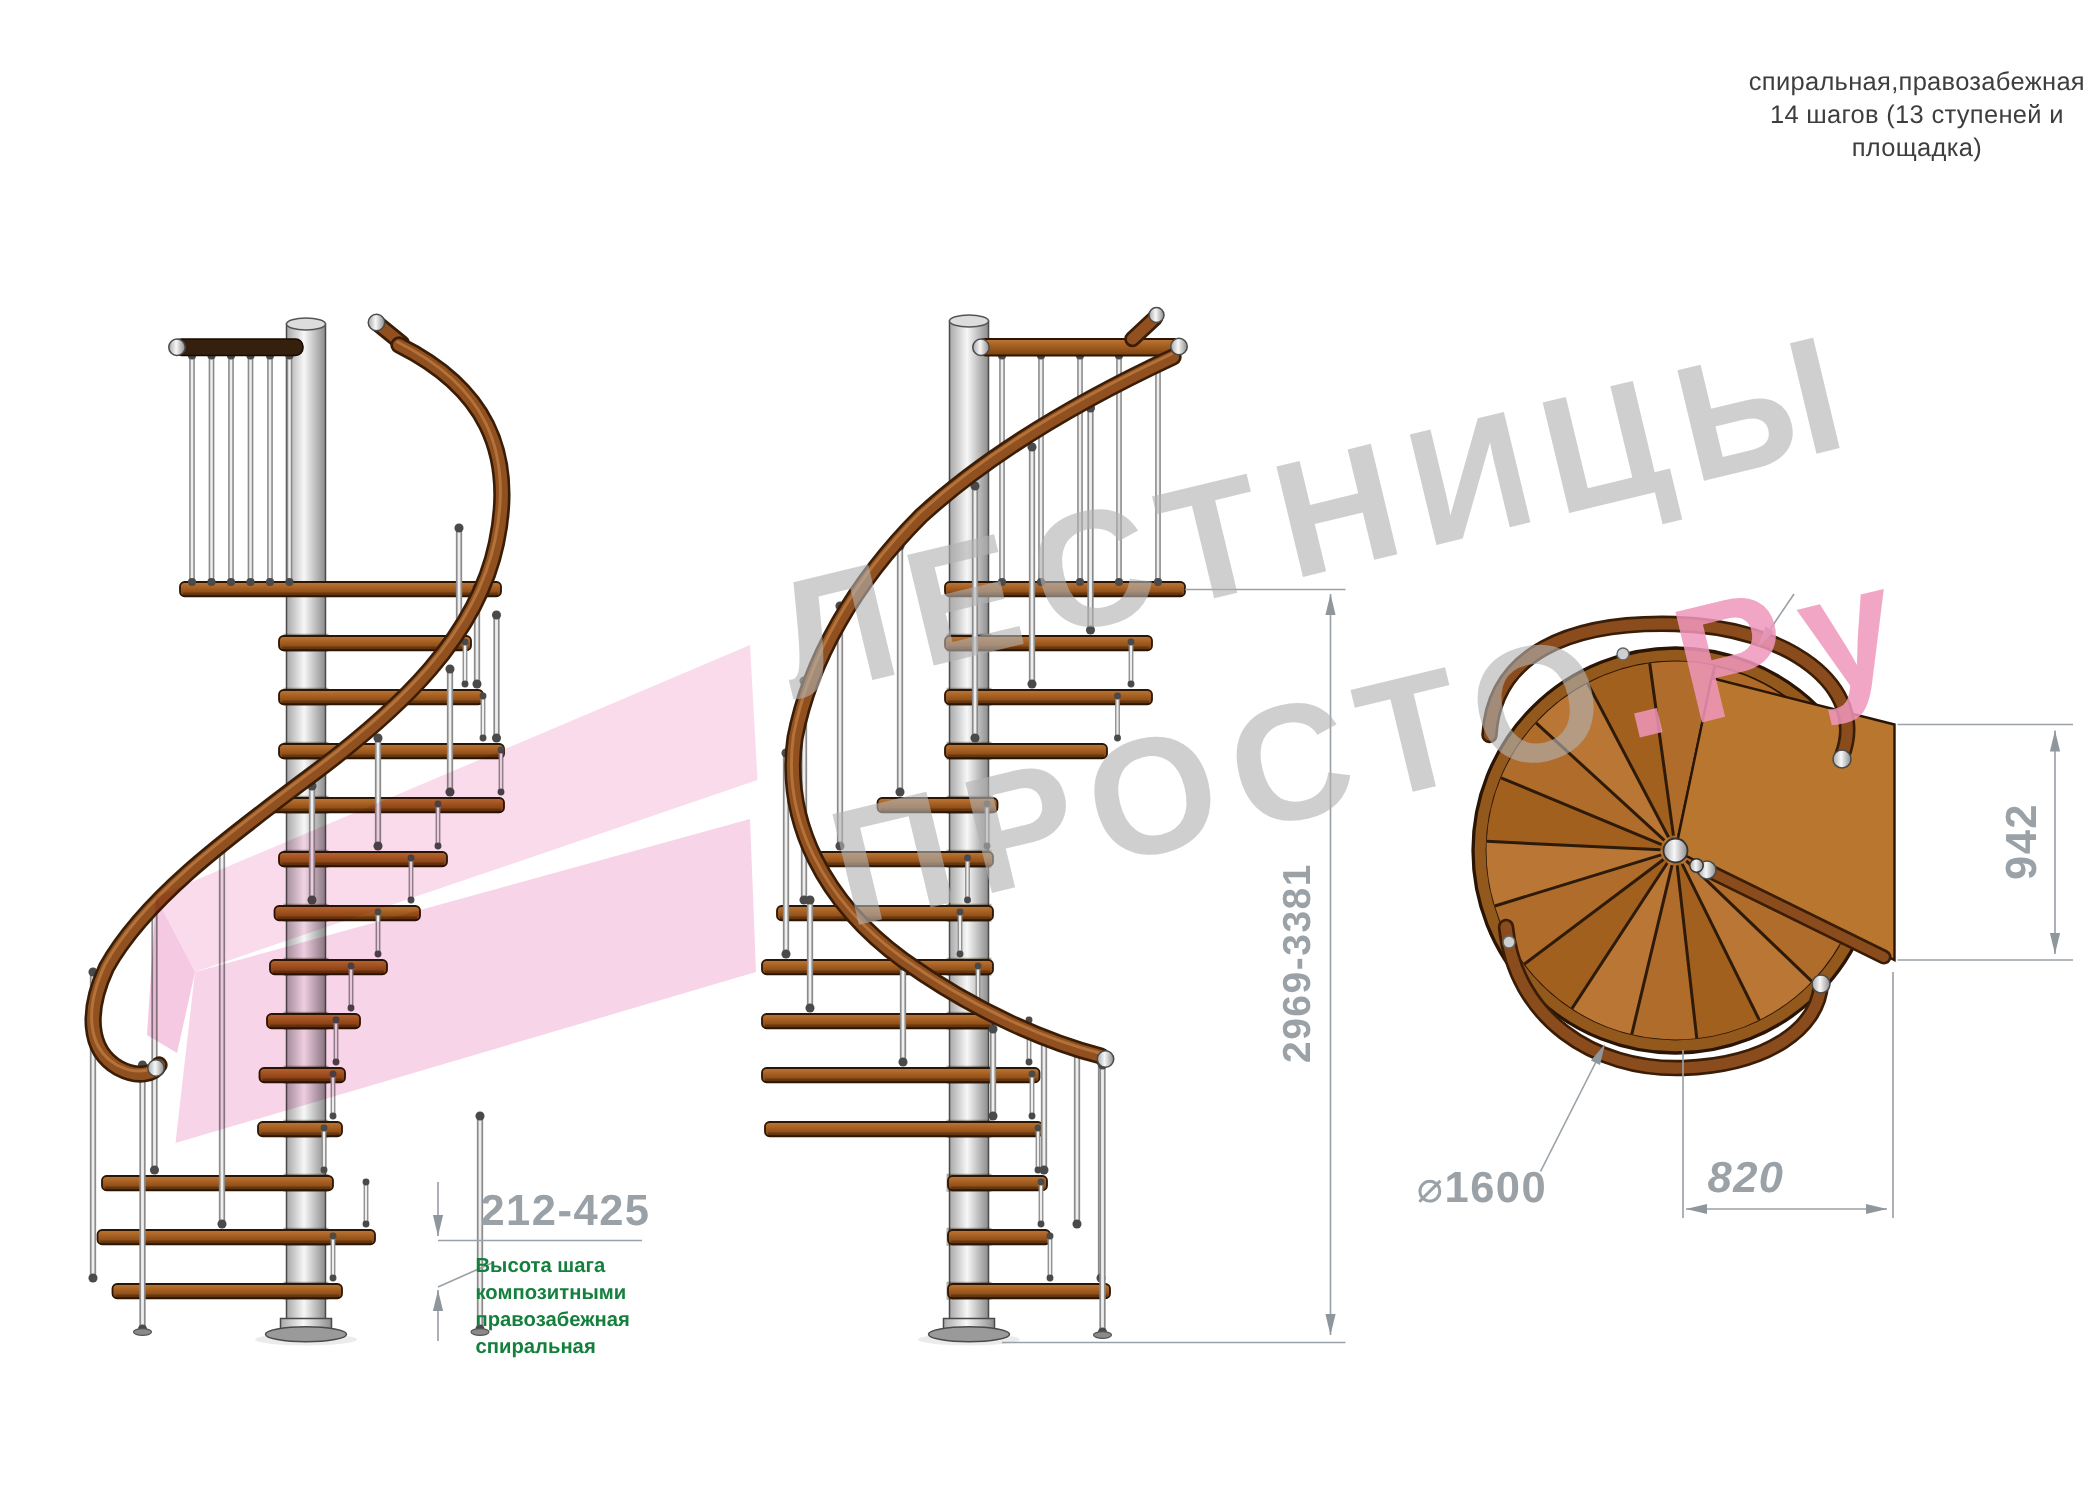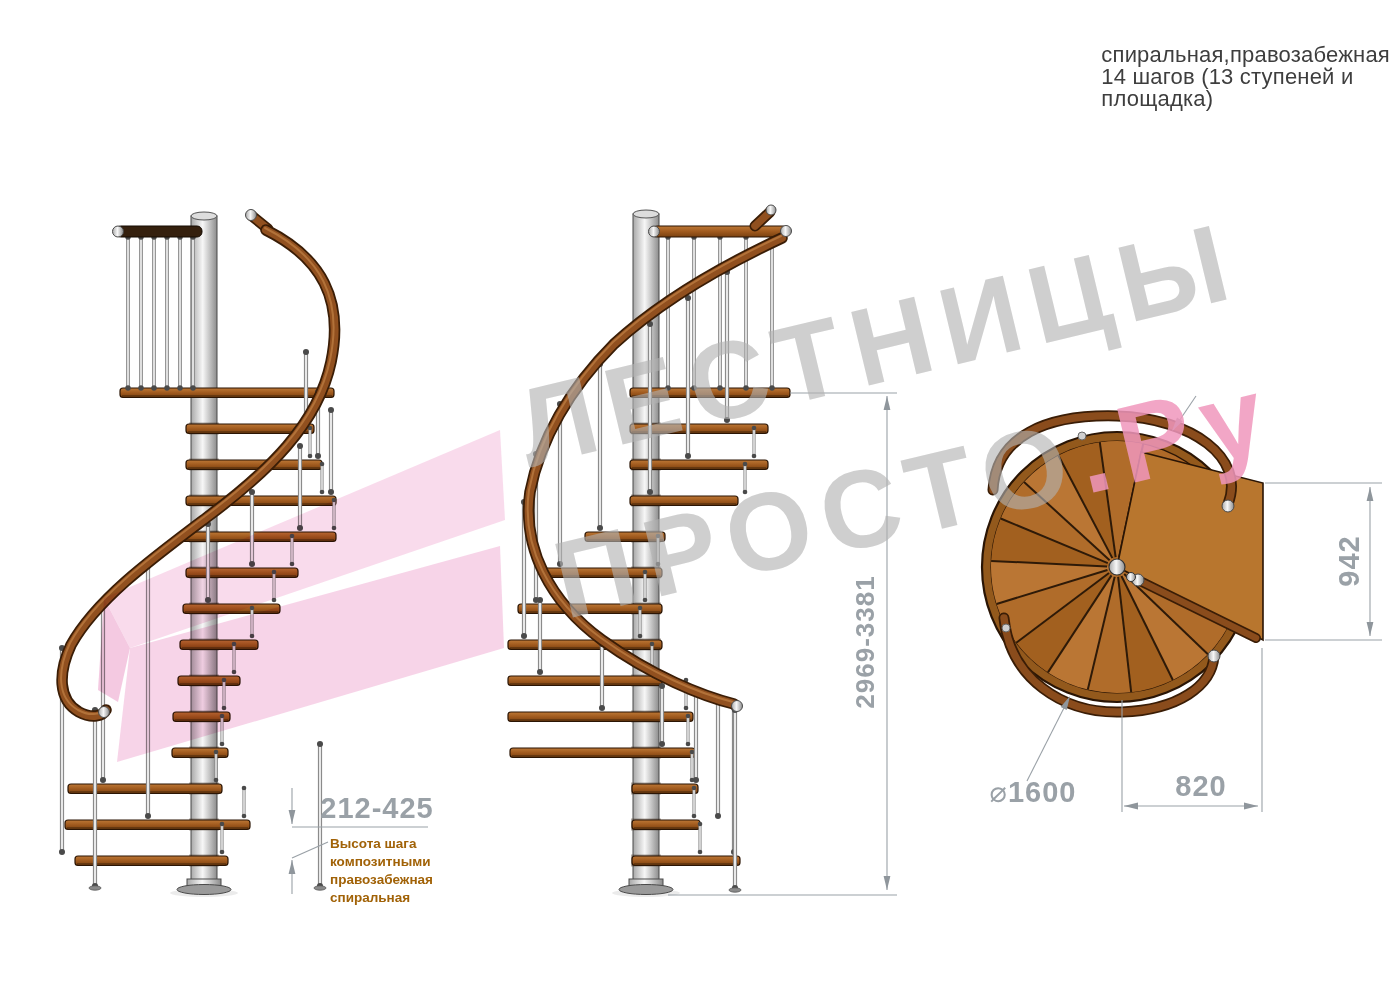--- a/index.html
+++ b/index.html
@@ -1,32 +1,32 @@
 <!DOCTYPE html>
 <html><head>
 <meta charset="utf-8">
 <style>
   html,body{margin:0;padding:0;background:#fff;}
   .canvas{position:relative;width:1400px;height:1000px;background:#ffffff;overflow:hidden;
           font-family:"Liberation Sans",sans-serif;}
   svg.layer{position:absolute;left:0;top:0;}
   #ribbon{mix-blend-mode:multiply;}
-  .hdr{position:absolute;top:44px;right:10px;text-align:left;font-size:22px;line-height:22px;
+  .hdr{position:absolute;top:44px;right:10px;text-align:center;font-size:17px;line-height:22px;
        color:#3e3e3e;letter-spacing:.2px;}
   .wm{position:absolute;font-weight:bold;white-space:nowrap;transform-origin:left top;
       letter-spacing:12px;font-size:110px;transform:rotate(-13.5deg);}
   #wm1{left:505px;top:368px;color:rgba(178,178,178,.62);}
   #wm2{left:542px;top:520px;color:rgba(178,178,178,.62);}
   #wm2 .pink{color:rgba(240,150,188,.85);}
   .dimlabel{position:absolute;font-weight:bold;color:#9aa1a7;font-size:29px;white-space:nowrap;
             transform:translate(-50%,-50%);letter-spacing:1px;}
   .dimlabel.rot{transform:translate(-50%,-50%) rotate(-90deg);}
   .dimlabel.sm{font-size:26px;}
   .dia{font-family:"DejaVu Sans",sans-serif;font-weight:normal;}
-  .note{position:absolute;left:330px;top:835px;font-size:13.5px;font-weight:bold;color:#a16207;
+  .note{position:absolute;left:317px;top:835px;font-size:13.5px;font-weight:bold;color:#15803d;
         line-height:18px;}
 </style>
 </head>
 <body>
 
 <div class="canvas">
 
   <svg class="layer" id="draw" width="1400" height="1000" viewBox="0 0 1400 1000">
     <defs>
       <linearGradient id="met" x1="0" y1="0" x2="1" y2="0">
@@ -483,22 +483,22 @@
   <div class="wm" id="wm2"><span>ПРОСТО</span><span class="pink">.Ру</span></div>
 
   <div class="hdr">
     <div>спиральная,правозабежная</div>
     <div>14 шагов (13 ступеней и</div>
     <div>площадка)</div>
   </div>
 
   <div class="dimlabel rot sm" style="left:865px;top:642px;">2969-3381</div>
   <div class="dimlabel rot" style="left:1349px;top:561px;">942</div>
-  <div class="dimlabel" style="left:1201px;top:786px;">820</div>
-  <div class="dimlabel" style="left:988px;top:792px;margin-left:45px;"><span class="dia">⌀</span><span>1600</span></div>
+  <div class="dimlabel" style="left:1164px;top:786px;font-style:italic;">820</div>
+  <div class="dimlabel" style="left:988px;top:792px;"><span class="dia">⌀</span><span>1600</span></div>
   <div class="dimlabel" style="left:377px;top:808px;">212-425</div>
 
   <div class="note">
     <div>Высота шага</div>
     <div>композитными</div>
     <div>правозабежная</div>
     <div>спиральная</div>
   </div>
 </div>
 

